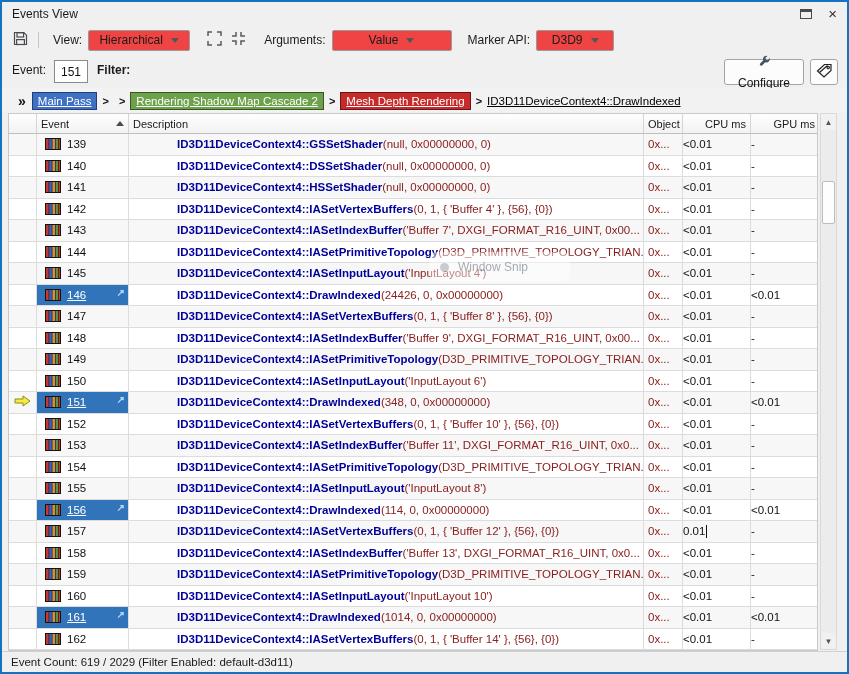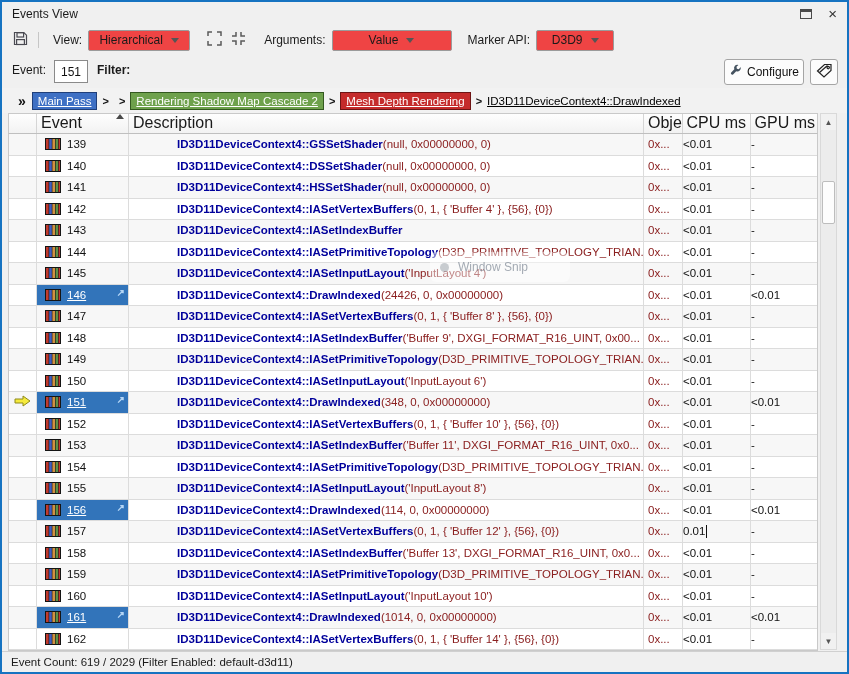--- a/index.html
+++ b/index.html
@@ -27,37 +27,37 @@
   
   .toolbar2{position:absolute;left:0;top:52px;width:845px;height:34px;}
   .toolbar2 .lab{position:absolute;top:9px;}
   .tinput{position:absolute;border:1px solid #8a8a8a;background:#fff;font-family:inherit;
     font-size:12px;color:#111;outline:none;}
   .tinput::placeholder{color:#a6a6a6;}
   #event-input{left:52px;top:6px;width:34px;height:23px;text-align:center;}
   #filter-input{left:130px;top:6px;width:586px;height:23px;padding:0 8px;border:1px solid #ababab;margin-top:36px;}
   .pushbtn{position:absolute;top:5px;display:flex;align-items:center;justify-content:center;gap:5px;
     height:26px;background:#fcfcfc;border:1px solid #a5a5a5;border-radius:3px;font-size:12px;color:#111;}
-  #configure-btn{left:722px;width:80px;}
+  #configure-btn{left:722px;width:80px;flex-direction:column;}
   #tags-btn{left:808px;width:28px;}
   
   .crumbbar{position:absolute;left:0;top:86px;width:845px;height:25px;display:flex;align-items:center;
     background:#f2f2f2;}
   .bc-overflow{font-weight:bold;font-size:14px;margin:0 6px 0 16px;color:#111;}
   .crumbsep{margin:0 5px;font-weight:bold;font-size:11px;color:#111;}
   .chip{display:inline-flex;align-items:center;height:18px;padding:0 5px;border:1px solid #333;
     text-decoration:underline;font-size:11.5px;white-space:nowrap;}
   .plaincrumb{text-decoration:underline;color:#000;font-size:11.5px;white-space:nowrap;}
   
   .tablewrap{position:absolute;left:0;top:111px;width:845px;height:538px;}
   .thead,.trow{display:grid;grid-template-columns:28px 92px 515px 39px 68px 68px;}
   .thead{position:absolute;left:6px;top:0;width:810px;height:21px;
     background:linear-gradient(#fefefe,#f2f2f2);border:1px solid #c9c9c9;border-bottom:1px solid #bfbfbf;}
-  .thead .hc{display:flex;align-items:flex-start;border-right:1px solid #d5d5d5;padding:0 4px;
-    font-size:16px;overflow:hidden;white-space:nowrap;}
+  .thead .hc{display:flex;align-items:center;border-right:1px solid #d5d5d5;padding:0 4px;
+    font-size:11px;overflow:hidden;white-space:nowrap;}
   .hc.right{justify-content:flex-end;}
   .sortarrow{width:0;height:0;border-left:4px solid transparent;border-right:4px solid transparent;
     border-bottom:5px solid #4a4a4a;margin-left:auto;}
   .tbody{position:absolute;left:6px;top:21px;width:810px;height:516px;background:#fff;
     border-left:1px solid #c9c9c9;border-right:1px solid #c9c9c9;overflow:hidden;}
   .trow{height:21.5px;background:#fff;}
   .trow.alt{background:#f7f7f7;}
   .cell{display:flex;align-items:center;border-right:1px solid #dcdcdc;border-bottom:1px solid #dcdcdc;
     overflow:hidden;white-space:nowrap;font-size:11.5px;}
   .gutter{justify-content:center;}
@@ -308,20 +308,21 @@
                 <rect x="4.2" y="1" width="2.6" height="10" fill="#3f5fc0"></rect>
                 <rect x="7.4" y="1" width="2.6" height="10" fill="#d29044"></rect>
                 <rect x="10.6" y="1" width="2.4" height="10" fill="#5d9148"></rect>
                 <rect x="13.6" y="1" width="1.4" height="10" fill="#c23b2e"></rect>
               </svg>
             </span>
             <span class="evnum">143</span>
           </div>
           <div class="cell desc">
             <span class="method">ID3D11DeviceContext4::IASetIndexBuffer</span>
+            <span class="args">('Buffer 7', DXGI_FORMAT_R16_UINT, 0x00...</span>
           </div>
           <div class="cell obj">0x...</div>
           <div class="cell cpu">
             <span>&lt;0.01</span>
           </div>
           <div class="cell gpu">-</div>
         </div>
         <div class="trow">
           <div class="cell gutter"></div>
           <div class="cell evcell">

